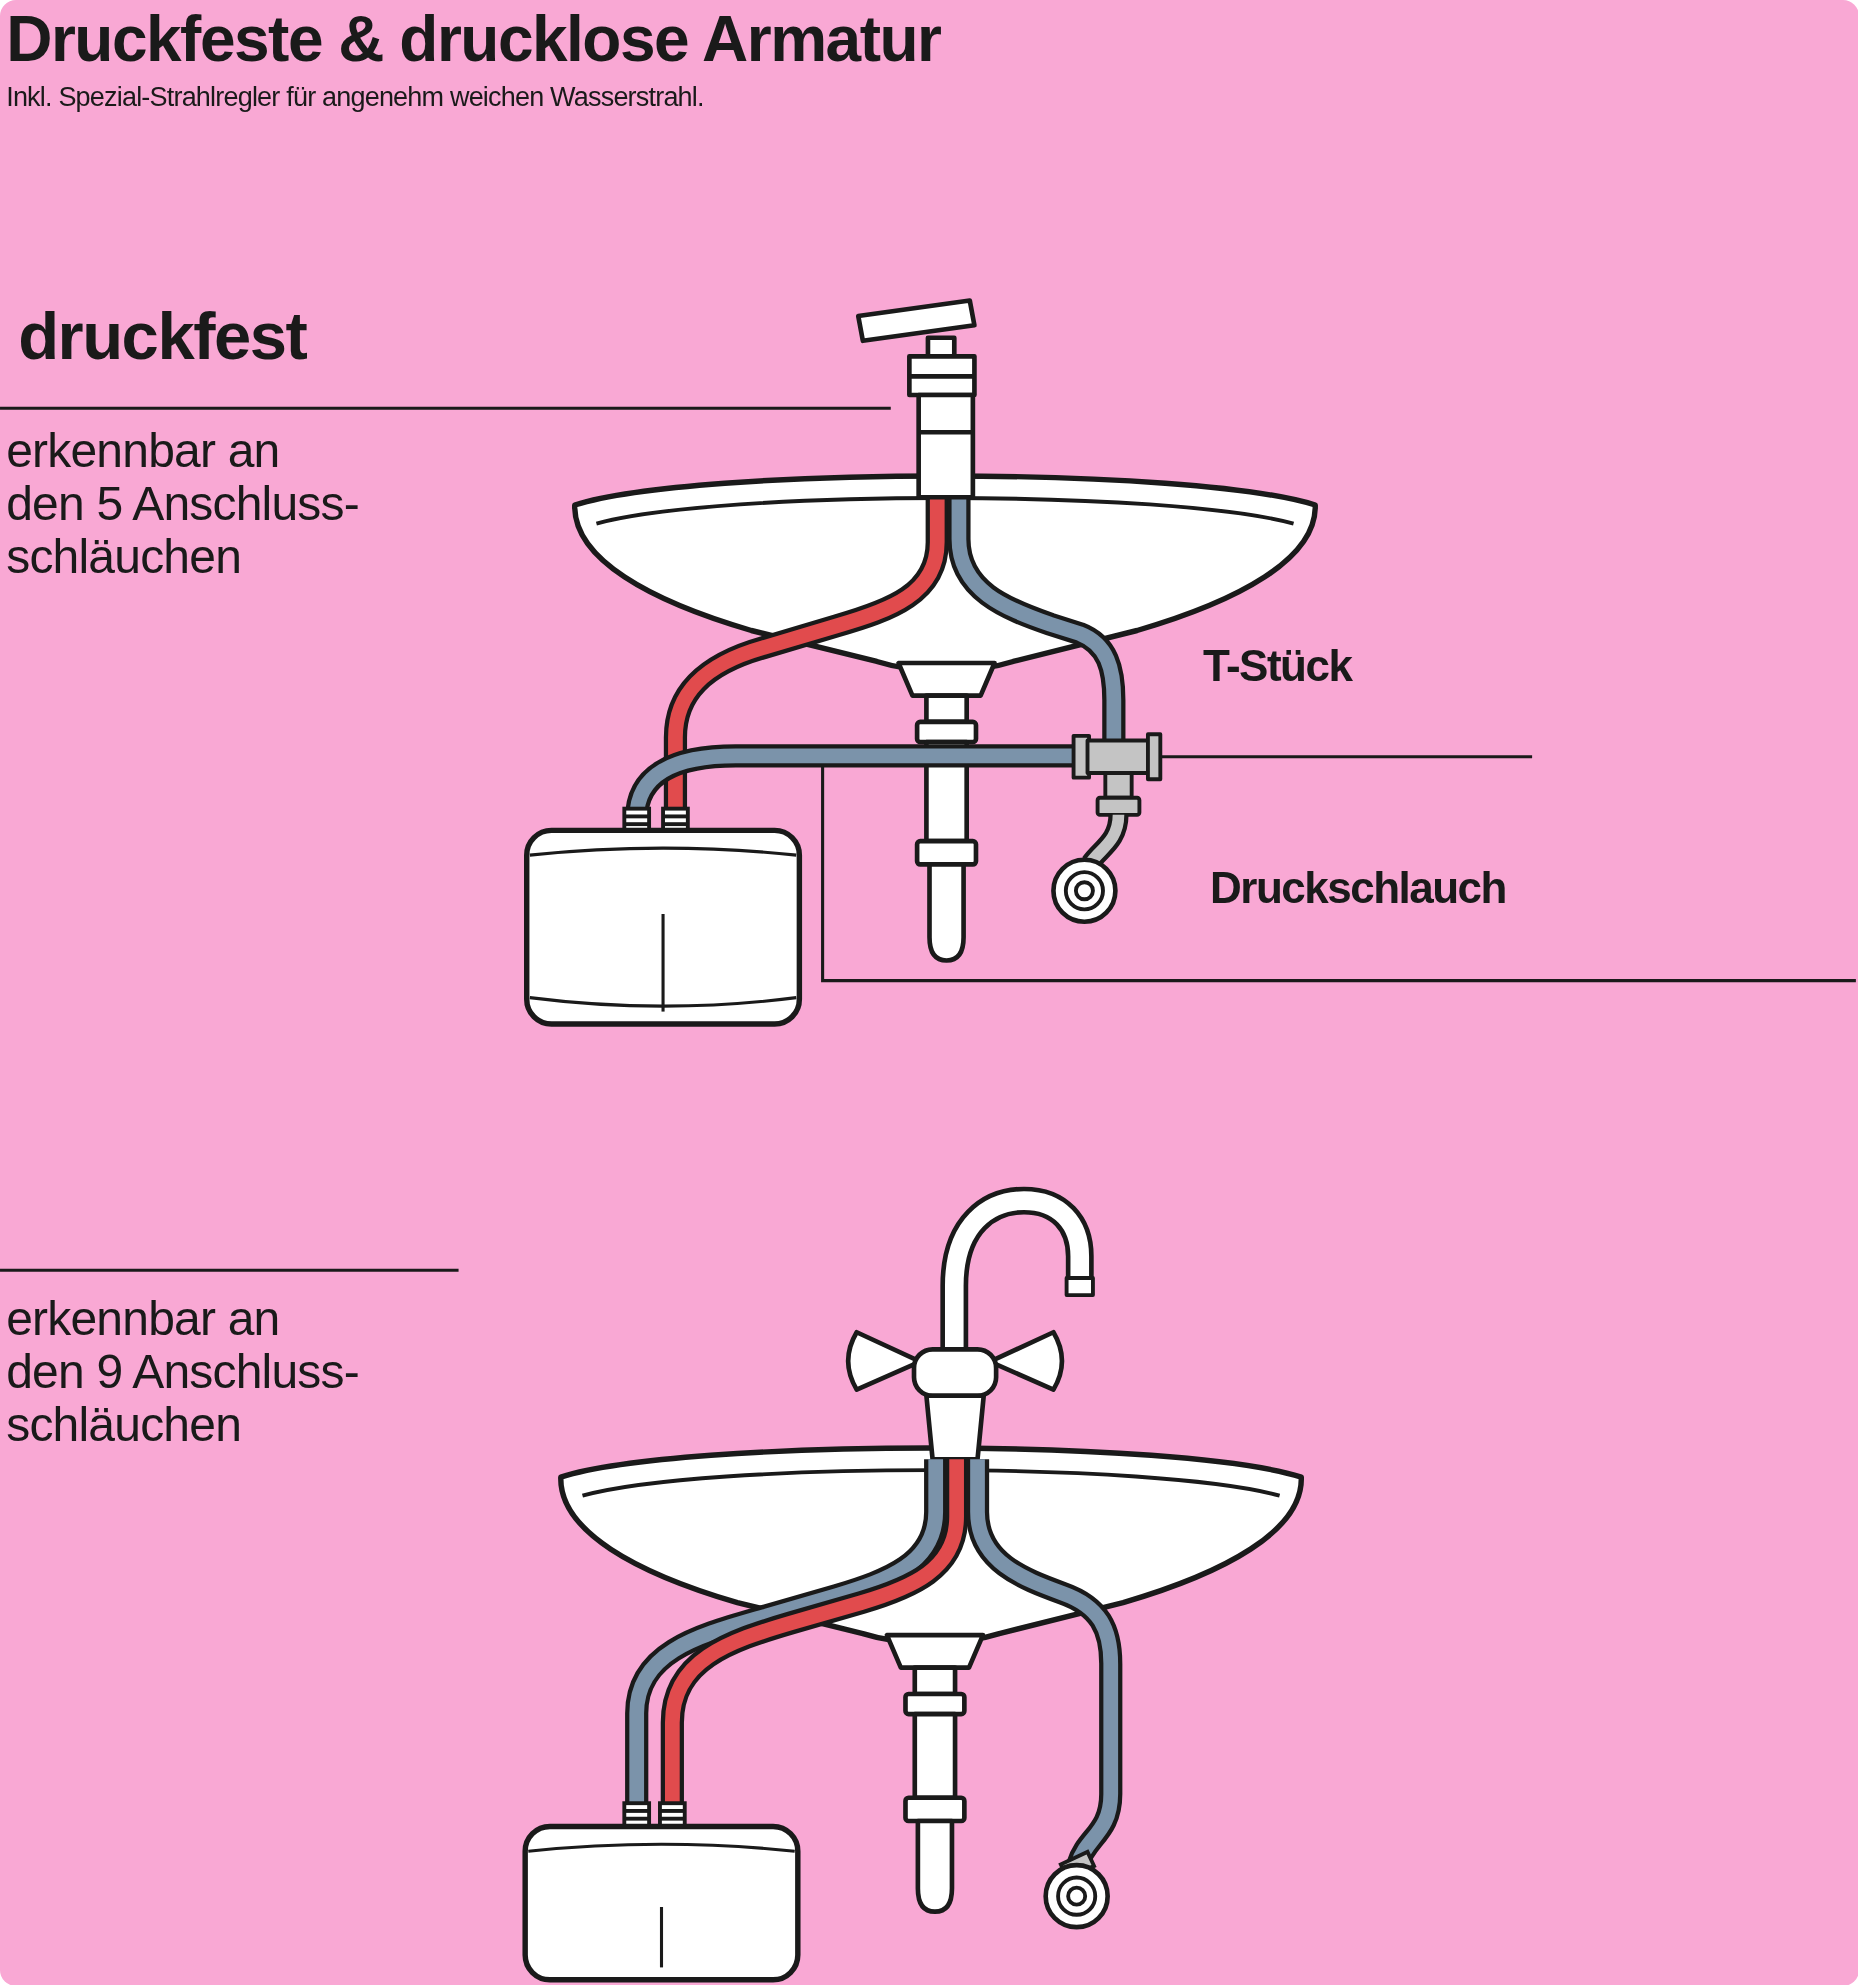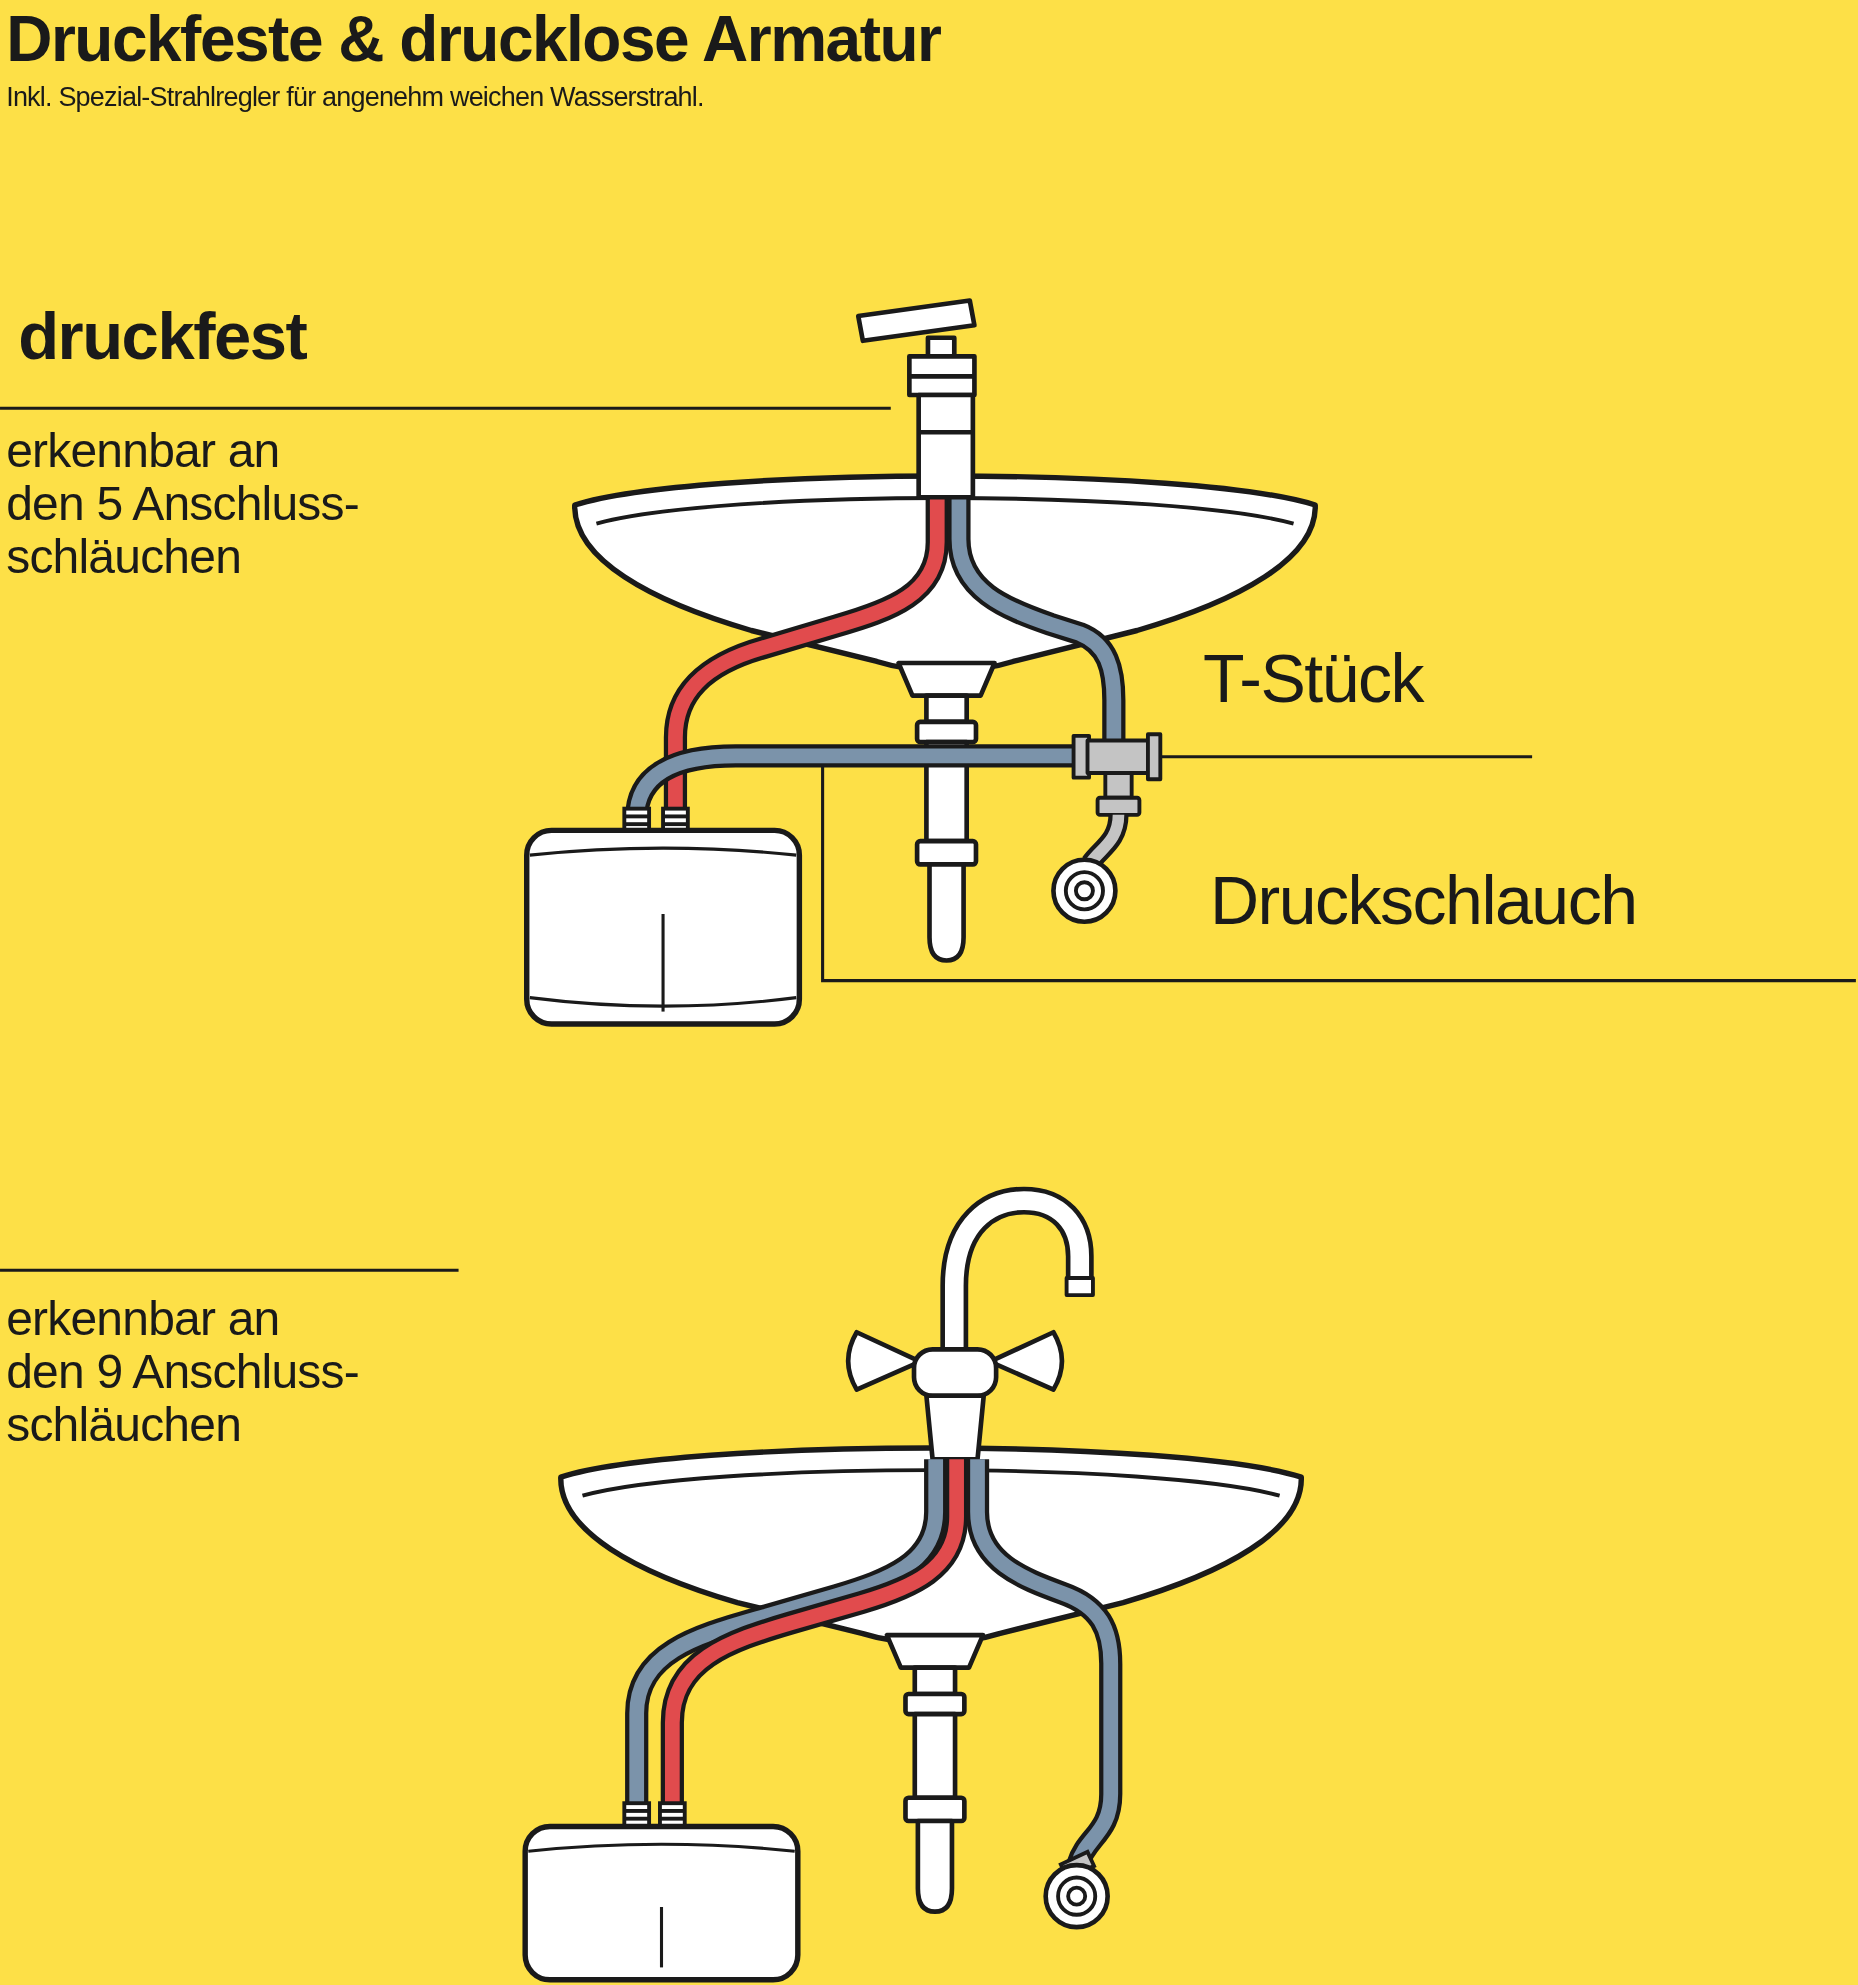--- a/index.html
+++ b/index.html
@@ -1,26 +1,27 @@
 <!DOCTYPE html>
 <html style="font-size:12.4px"><head>
 <meta charset="utf-8">
 <style>
   html,body { margin:0; padding:0; background:#ffffff; }
   .page {
-    position:relative; width:1859px; height:1986px; background:#fde047;
+    position:relative; width:1859px; height:1986px; background:#f9a8d4;
     font-family:"Liberation Sans","DejaVu Sans",sans-serif; color:#1a1a1a;
     overflow:hidden;
+    border-radius:16px;
   }
   .abs { position:absolute; }
   .title    { left:6.2px; top:1.5px;   font-size:64px; font-weight:bold; letter-spacing:-1.5px; white-space:nowrap; }
   .subtitle { left:6.2px; top:82px; font-size:27px; font-weight:normal; letter-spacing:-0.8px; white-space:nowrap; }
   .h-section{ left:6.2px; font-size:67px; font-weight:bold; letter-spacing:-1.5px; line-height:1; white-space:nowrap;margin-left:12px; }
   .desc     { left:6.2px; font-size:48px; line-height:53px; letter-spacing:-0.8px; white-space:nowrap; }
-  .big-label{ font-size:68px; font-weight:normal; letter-spacing:-1.5px; line-height:1; white-space:nowrap; }
+  .big-label{ font-size:44px; font-weight:bold; letter-spacing:-1.5px; line-height:1; white-space:nowrap; }
   svg.canvas { position:absolute; left:0; top:0; }
 </style>
 </head>
 <body>
 
 <div class="page">
 
   <svg class="canvas" width="1859" height="1986" viewBox="0 0 2400 2564">
 
     <g stroke="#1a1a1a" stroke-width="4">

